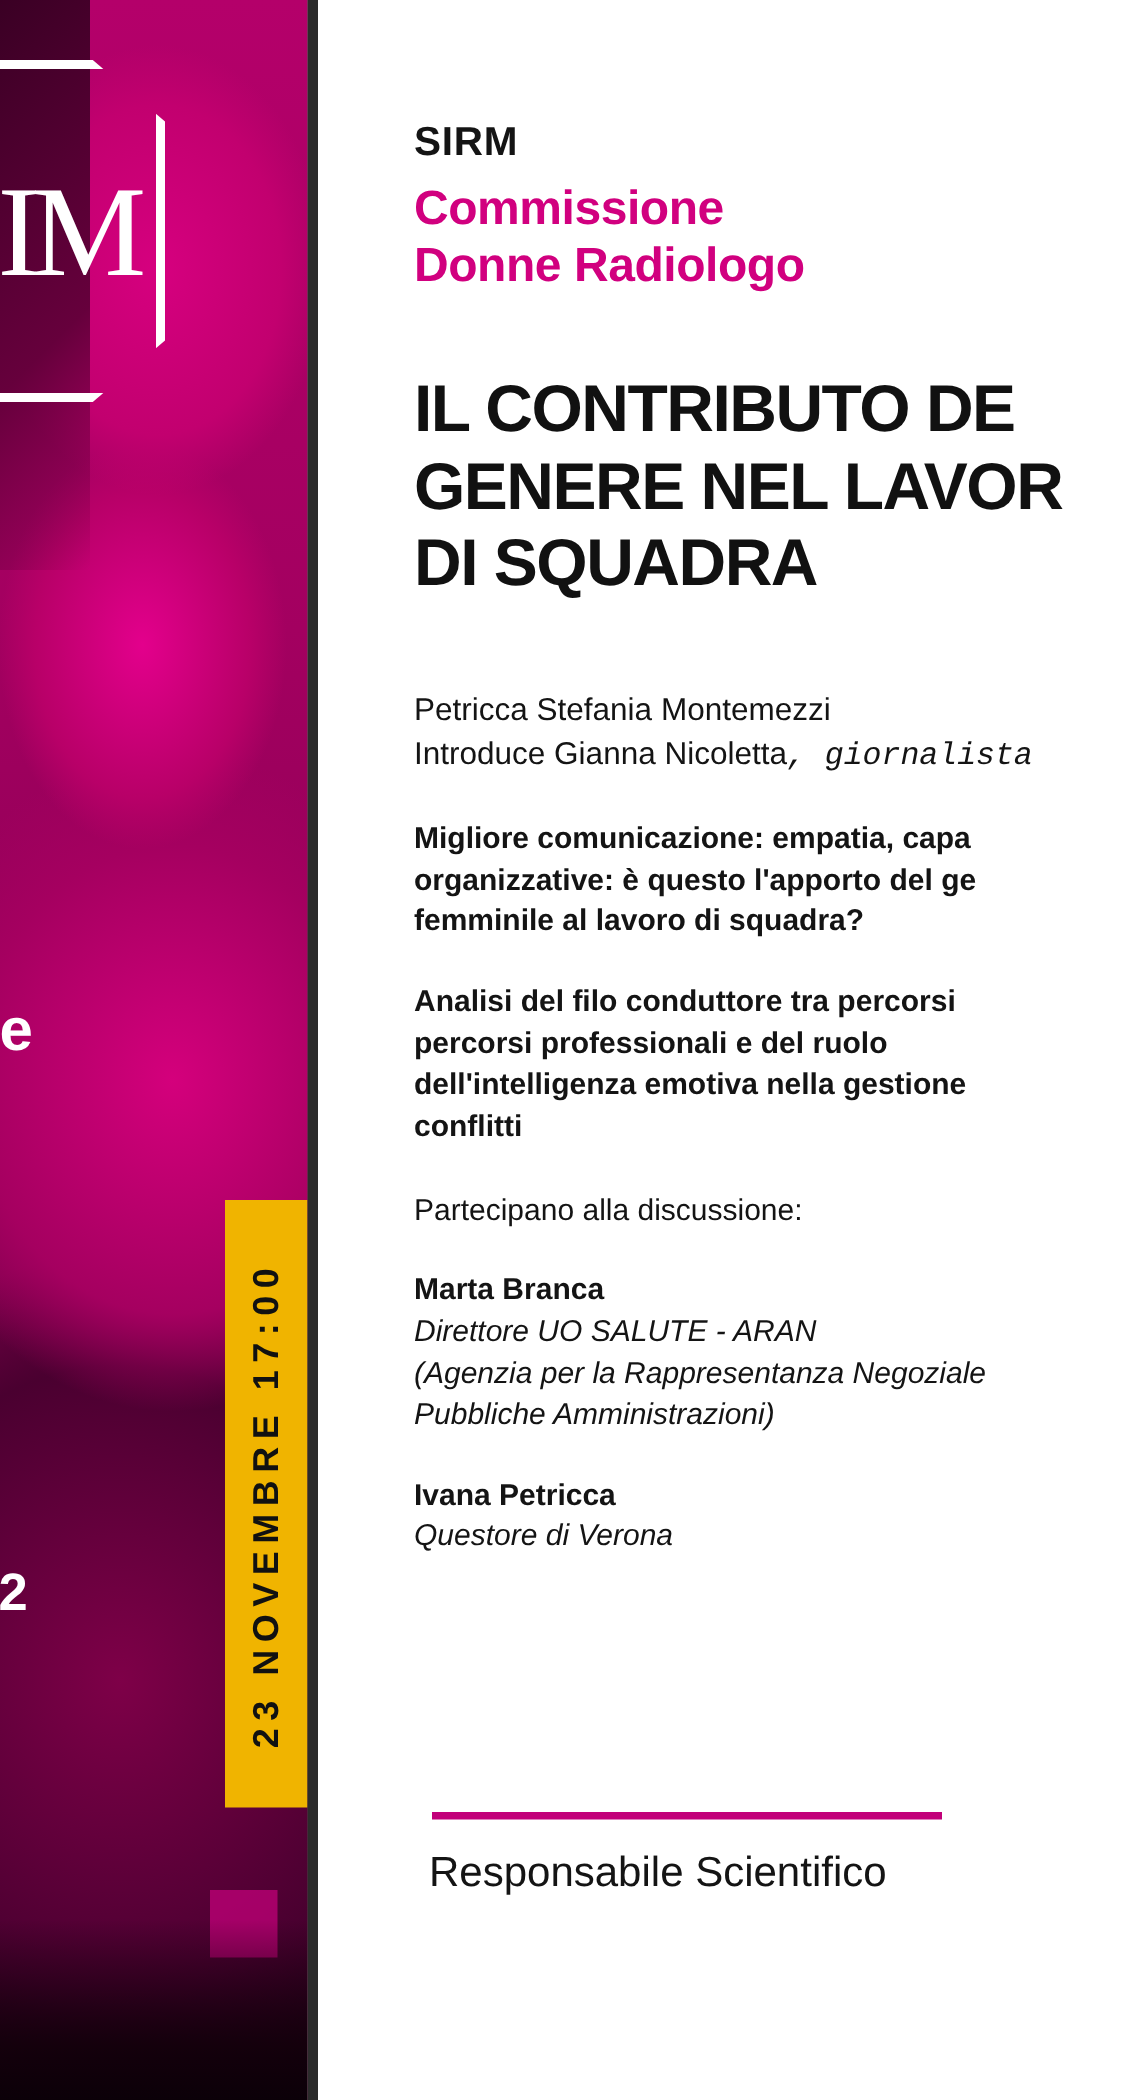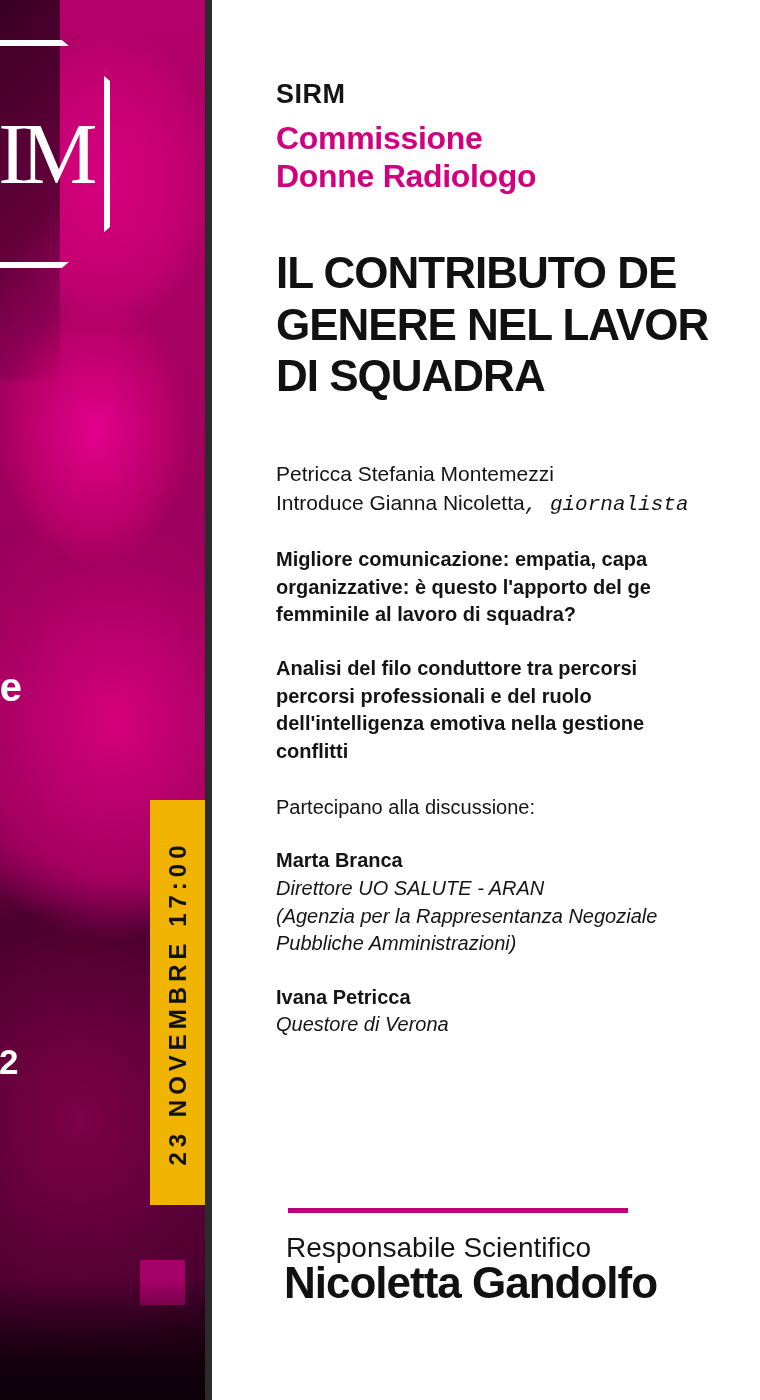--- a/index.html
+++ b/index.html
@@ -328,14 +328,13 @@
     <div class="role">Pubbliche Amministrazioni)</div>
   </div>
 
   <div class="person">
     <div class="name">Ivana Petricca</div>
     <div class="role">Questore di Verona</div>
   </div>
 
   <div class="rule"></div>
   <div class="resp-label">Responsabile Scientifico</div>
-  <div class="resp-name">Nicoletta Gandolfo</div>
 </div>
 
 </body></html>

